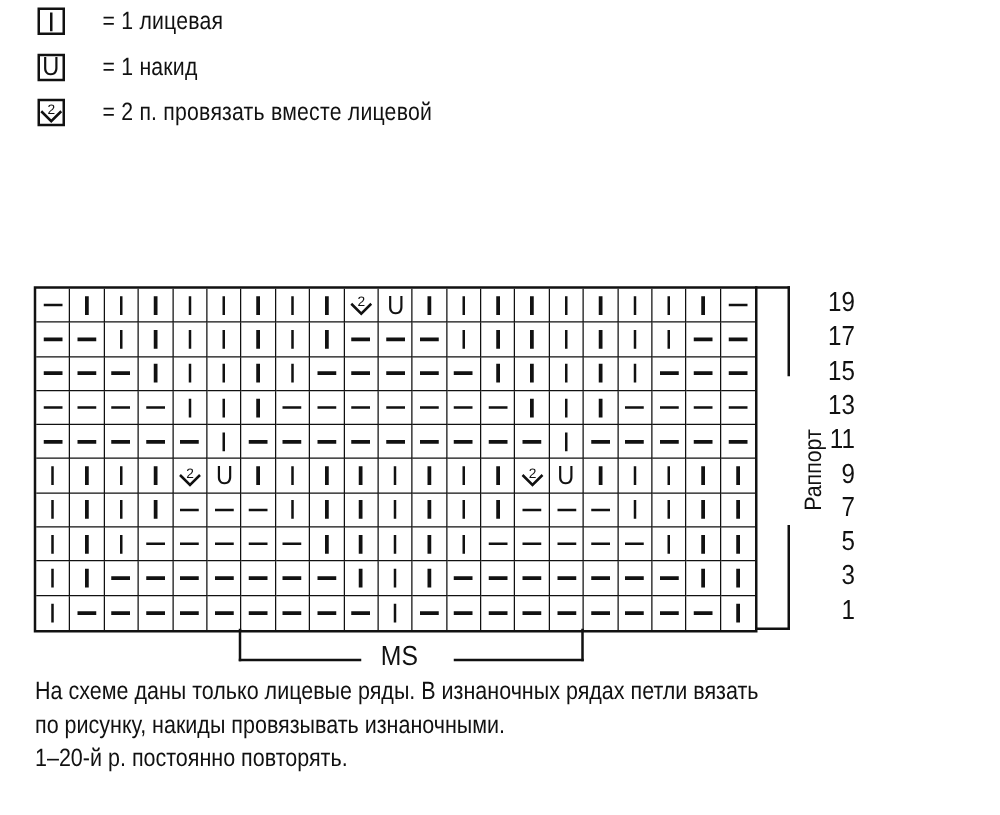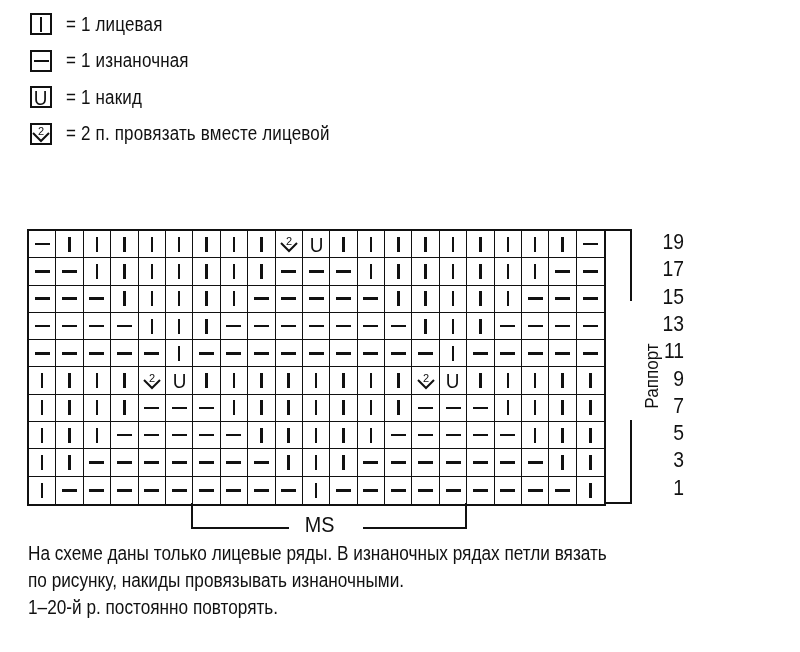--- a/index.html
+++ b/index.html
@@ -1,18 +1,18 @@
 <!DOCTYPE html>
 <html><head>
 <meta charset="utf-8">
 <style>
   html, body { margin: 0; padding: 0; background: #ffffff; }
   body { width: 800px; height: 652px; position: relative; overflow: hidden; font-family: "Liberation Sans", sans-serif; color: #111; }
   .legend { position: absolute; left: 30px; top: 6px; }
-  .legend-row { display: flex; align-items: center; height: 36.5px; }
+  .legend-row { display: flex; height: 36.5px; gap: 16px; }
   .legend-box { width: 22px; height: 22px; border: 2px solid #111; box-sizing: border-box; display: flex; align-items: center; justify-content: center; position: relative; }
   .legend-label { margin-left: 14px; font-size: 20px; transform: scaleX(0.85); transform-origin: left center; white-space: nowrap; letter-spacing: 0.2px; }
   .grid { position: absolute; left: 27px; top: 229px; display: grid; grid-template-columns: repeat(21, 27.4px); grid-auto-rows: 27.3px; border: 2px solid #111; box-sizing: content-box; }
   .cell { border-right: 1.5px solid #111; border-bottom: 1.5px solid #111; box-sizing: border-box; display: flex; align-items: center; justify-content: center; position: relative; }
   .cell.last-col { border-right: none; }
   .cell.last-row { border-bottom: none; }
   .sym-knit { width: 2.5px; height: 15px; background: #111; }
   .sym-purl { width: 15px; height: 2.5px; background: #111; }
   .sym-yo { font-size: 21px; font-weight: normal; line-height: 1; transform: scaleX(0.9); }
   .sym-k2tog { width: 22px; height: 22px; }
@@ -24,26 +24,20 @@
 </style>
 </head>
 <body>
 
 <div class="legend" id="legend">
     <div class="legend-row">
       <span class="legend-box">
         <span class="sym-knit"></span>
       </span>
       <span class="legend-label">= 1 лицевая</span>
-    </div>
-    <div class="legend-row">
-      <span class="legend-box">
-        <span class="sym-purl"></span>
-      </span>
-      <span class="legend-label">= 1 изнаночная</span>
     </div>
     <div class="legend-row">
       <span class="legend-box">
         <span class="sym-yo">U</span>
       </span>
       <span class="legend-label">= 1 накид</span>
     </div>
     <div class="legend-row">
       <span class="legend-box">
         <span class="sym-k2tog"><svg width="22" height="22" viewBox="0 0 22 22">

